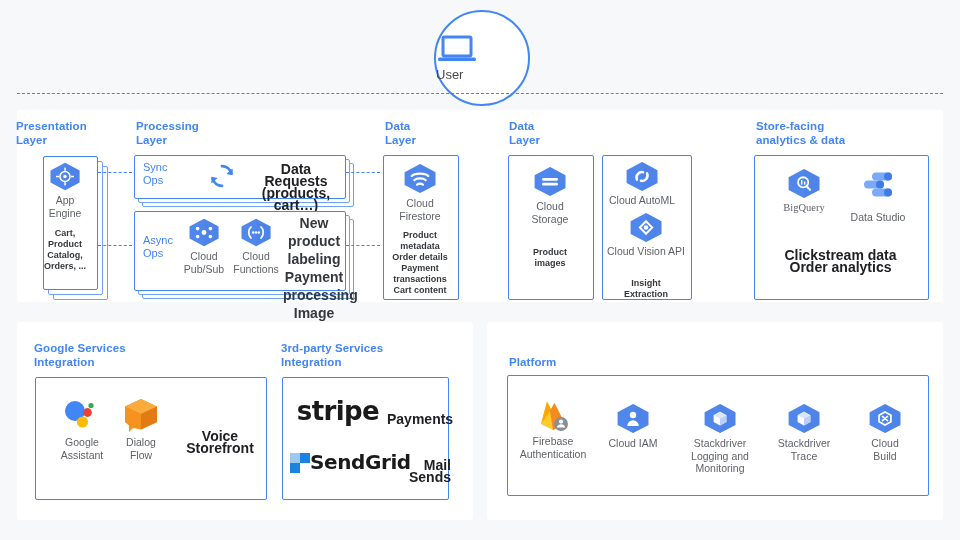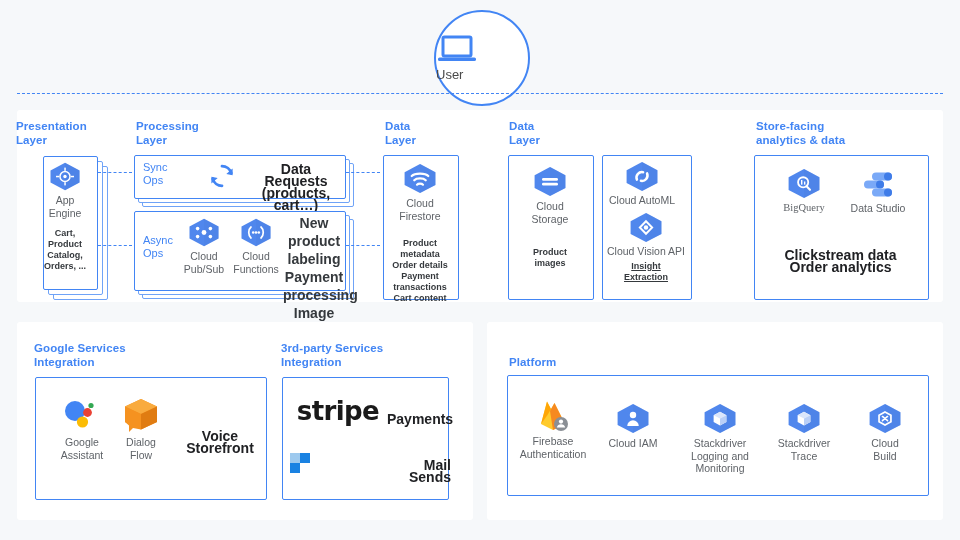--- a/index.html
+++ b/index.html
@@ -187,21 +187,21 @@
       <svg width="34" height="31" viewBox="0 0 32 29">
         <polygon points="16,0.8 30.5,8.5 30.5,20.5 16,28.2 1.5,20.5 1.5,8.5" fill="#5087ed"></polygon>
         <polygon points="16,0.8 30.5,8.5 30.5,20.5 16,28.2" fill="#4a7fe0" opacity="0.4"></polygon>
         <path d="M8.2 12.2 C11 9.2 21 9.2 23.8 12.2" fill="none" stroke="#fff" stroke-width="2.1" stroke-linecap="round"></path>
         <path d="M10.6 16.2 C12.8 13.9 19.2 13.9 21.4 16.2" fill="none" stroke="#fff" stroke-width="2.1" stroke-linecap="round"></path>
         <path d="M13.2 20.3 C14.4 19 17.6 19 18.8 20.3" fill="none" stroke="#fff" stroke-width="2.1" stroke-linecap="round"></path>
       </svg>
     </span>
     <span class="nlabel" style="margin-top:3px;">Cloud
 Firestore</span>
-    <span class="sublabel" style="margin-top:16px;">Product metadata
+    <span class="sublabel" style="margin-top:8px;">Product metadata
 Order details
 Payment
 transactions
 Cart content</span>
   </div>
 
   <div class="bluebox" style="left:508px;top:155px;width:84px;height:143px;"></div>
   <div class="node" style="left:508px;top:166px;width:84px;">
     <span>
       <svg width="34" height="31" viewBox="0 0 32 29">
@@ -232,21 +232,21 @@
   <div class="node" style="left:602px;top:212px;width:88px;">
     <span>
       <svg width="34" height="31" viewBox="0 0 32 29">
         <polygon points="16,0.8 30.5,8.5 30.5,20.5 16,28.2 1.5,20.5 1.5,8.5" fill="#5087ed"></polygon>
         <polygon points="16,0.8 30.5,8.5 30.5,20.5 16,28.2" fill="#4a7fe0" opacity="0.4"></polygon>
         <polygon points="16,8.6 21.8,14.5 16,20.4 10.2,14.5" fill="none" stroke="#fff" stroke-width="1.8"></polygon>
         <circle cx="16" cy="14.5" r="2.1" fill="#fff"></circle>
       </svg>
     </span>
     <span class="nlabel" style="margin-top:2px;">Cloud Vision API</span>
-    <span class="sublabel" style="margin-top:3px;text-decoration:underline;">Insight
+    <span class="sublabel" style="margin-top:20px;">Insight
 Extraction</span>
   </div>
 
   <div class="bluebox" style="left:754px;top:155px;width:173px;height:143px;"></div>
   <div class="node" style="left:770px;top:168px;width:68px;font-family:Liberation Serif, serif;">
     <span>
       <svg width="34" height="31" viewBox="0 0 32 29">
         <polygon points="16,0.8 30.5,8.5 30.5,20.5 16,28.2 1.5,20.5 1.5,8.5" fill="#5087ed"></polygon>
         <polygon points="16,0.8 30.5,8.5 30.5,20.5 16,28.2" fill="#4a7fe0" opacity="0.4"></polygon>
         <circle cx="15.2" cy="13.4" r="4.8" fill="none" stroke="#fff" stroke-width="1.7"></circle>
@@ -261,21 +261,21 @@
     <span>
       <svg width="36" height="31" viewBox="0 0 36 31">
         <rect x="12" y="4.5" width="20" height="8" rx="4" fill="#7aa9f7"></rect>
         <circle cx="28" cy="8.5" r="4" fill="#3f7ce8"></circle>
         <rect x="4" y="12.5" width="20" height="8" rx="4" fill="#7aa9f7"></rect>
         <circle cx="20" cy="16.5" r="4" fill="#3f7ce8"></circle>
         <rect x="12" y="20.5" width="20" height="8" rx="4" fill="#7aa9f7"></rect>
         <circle cx="28" cy="24.5" r="4" fill="#3f7ce8"></circle>
       </svg>
     </span>
-    <span class="nlabel" style="margin-top:3px;">Data Studio</span>
+    <span class="nlabel" style="margin-top:12px;">Data Studio</span>
   </div>
   <div class="boldtxt" style="left:754px;top:249px;width:173px;">Clickstream data
 Order analytics</div>
 
   <div class="panel" id="panel-bottom-left"></div>
   <div class="panel" id="panel-bottom-right"></div>
 
   <div class="grp-title" style="left:34px;top:342px;">Google Services
 Integration</div>
   <div class="grp-title" style="left:281px;top:342px;">3rd-party Services
@@ -315,20 +315,21 @@
   <div class="boldtxt" style="left:387px;top:413px;width:58px;text-align:left;">Payments</div>
 
   <span style="position:absolute;left:290px;top:453px;">
     <svg width="20" height="20" viewBox="0 0 20 20">
       <rect x="0" y="0" width="10" height="10" fill="#9dc9ee"></rect>
       <rect x="10" y="0" width="10" height="10" fill="#1a82e2"></rect>
       <rect x="0" y="10" width="10" height="10" fill="#1a82e2"></rect>
       <rect x="10" y="10" width="10" height="10" fill="#00b3e3" opacity="0"></rect>
     </svg>
   </span>
+  <div style="position:absolute;left:310px;top:451px;font-size:20px;font-weight:bold;color:#1a1a1a;letter-spacing:-0.4px;line-height:22px;font-family:'DejaVu Sans', sans-serif;">SendGrid</div>
   <div class="boldtxt" style="left:387px;top:459px;width:64px;text-align:right;">Mail Sends</div>
 
   <div class="bluebox" style="left:507px;top:375px;width:420px;height:119px;"></div>
 
   <div class="node" style="left:607px;top:403px;width:52px;">
     <span>
       <svg width="34" height="31" viewBox="0 0 32 29">
         <polygon points="16,0.8 30.5,8.5 30.5,20.5 16,28.2 1.5,20.5 1.5,8.5" fill="#5087ed"></polygon>
         <polygon points="16,0.8 30.5,8.5 30.5,20.5 16,28.2" fill="#4a7fe0" opacity="0.4"></polygon>
         <circle cx="16" cy="11.2" r="3" fill="#fff"></circle>

